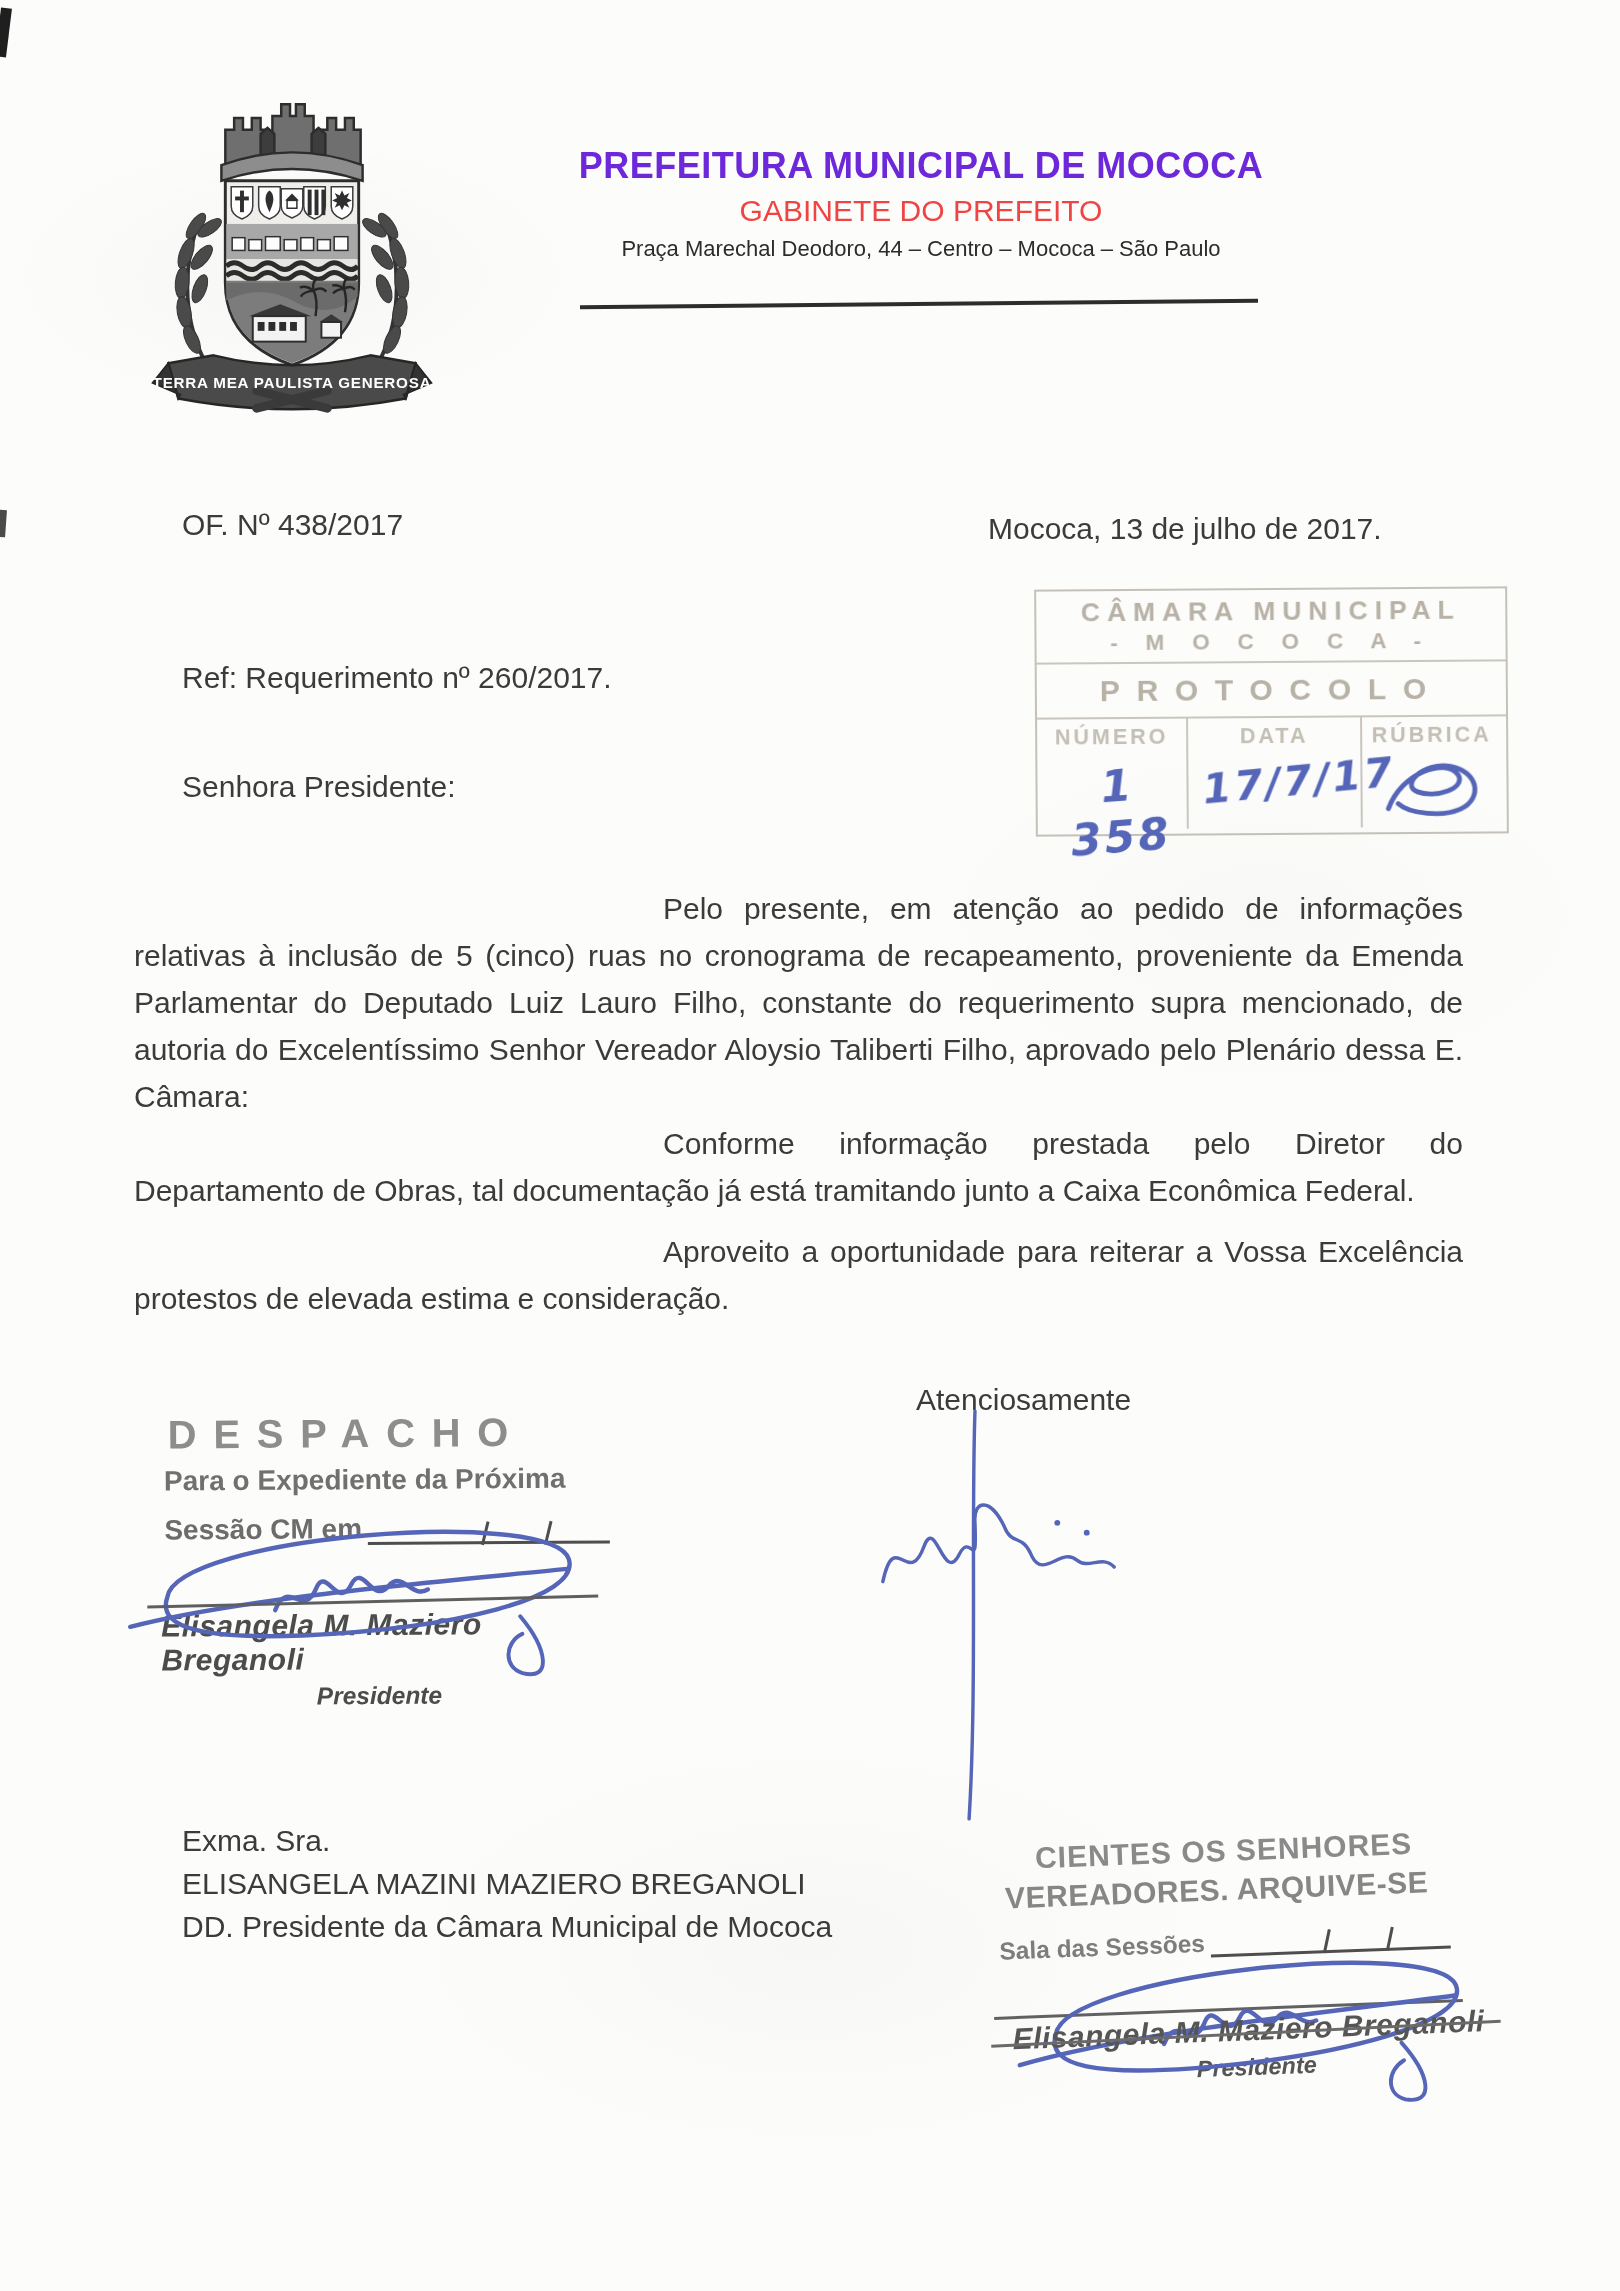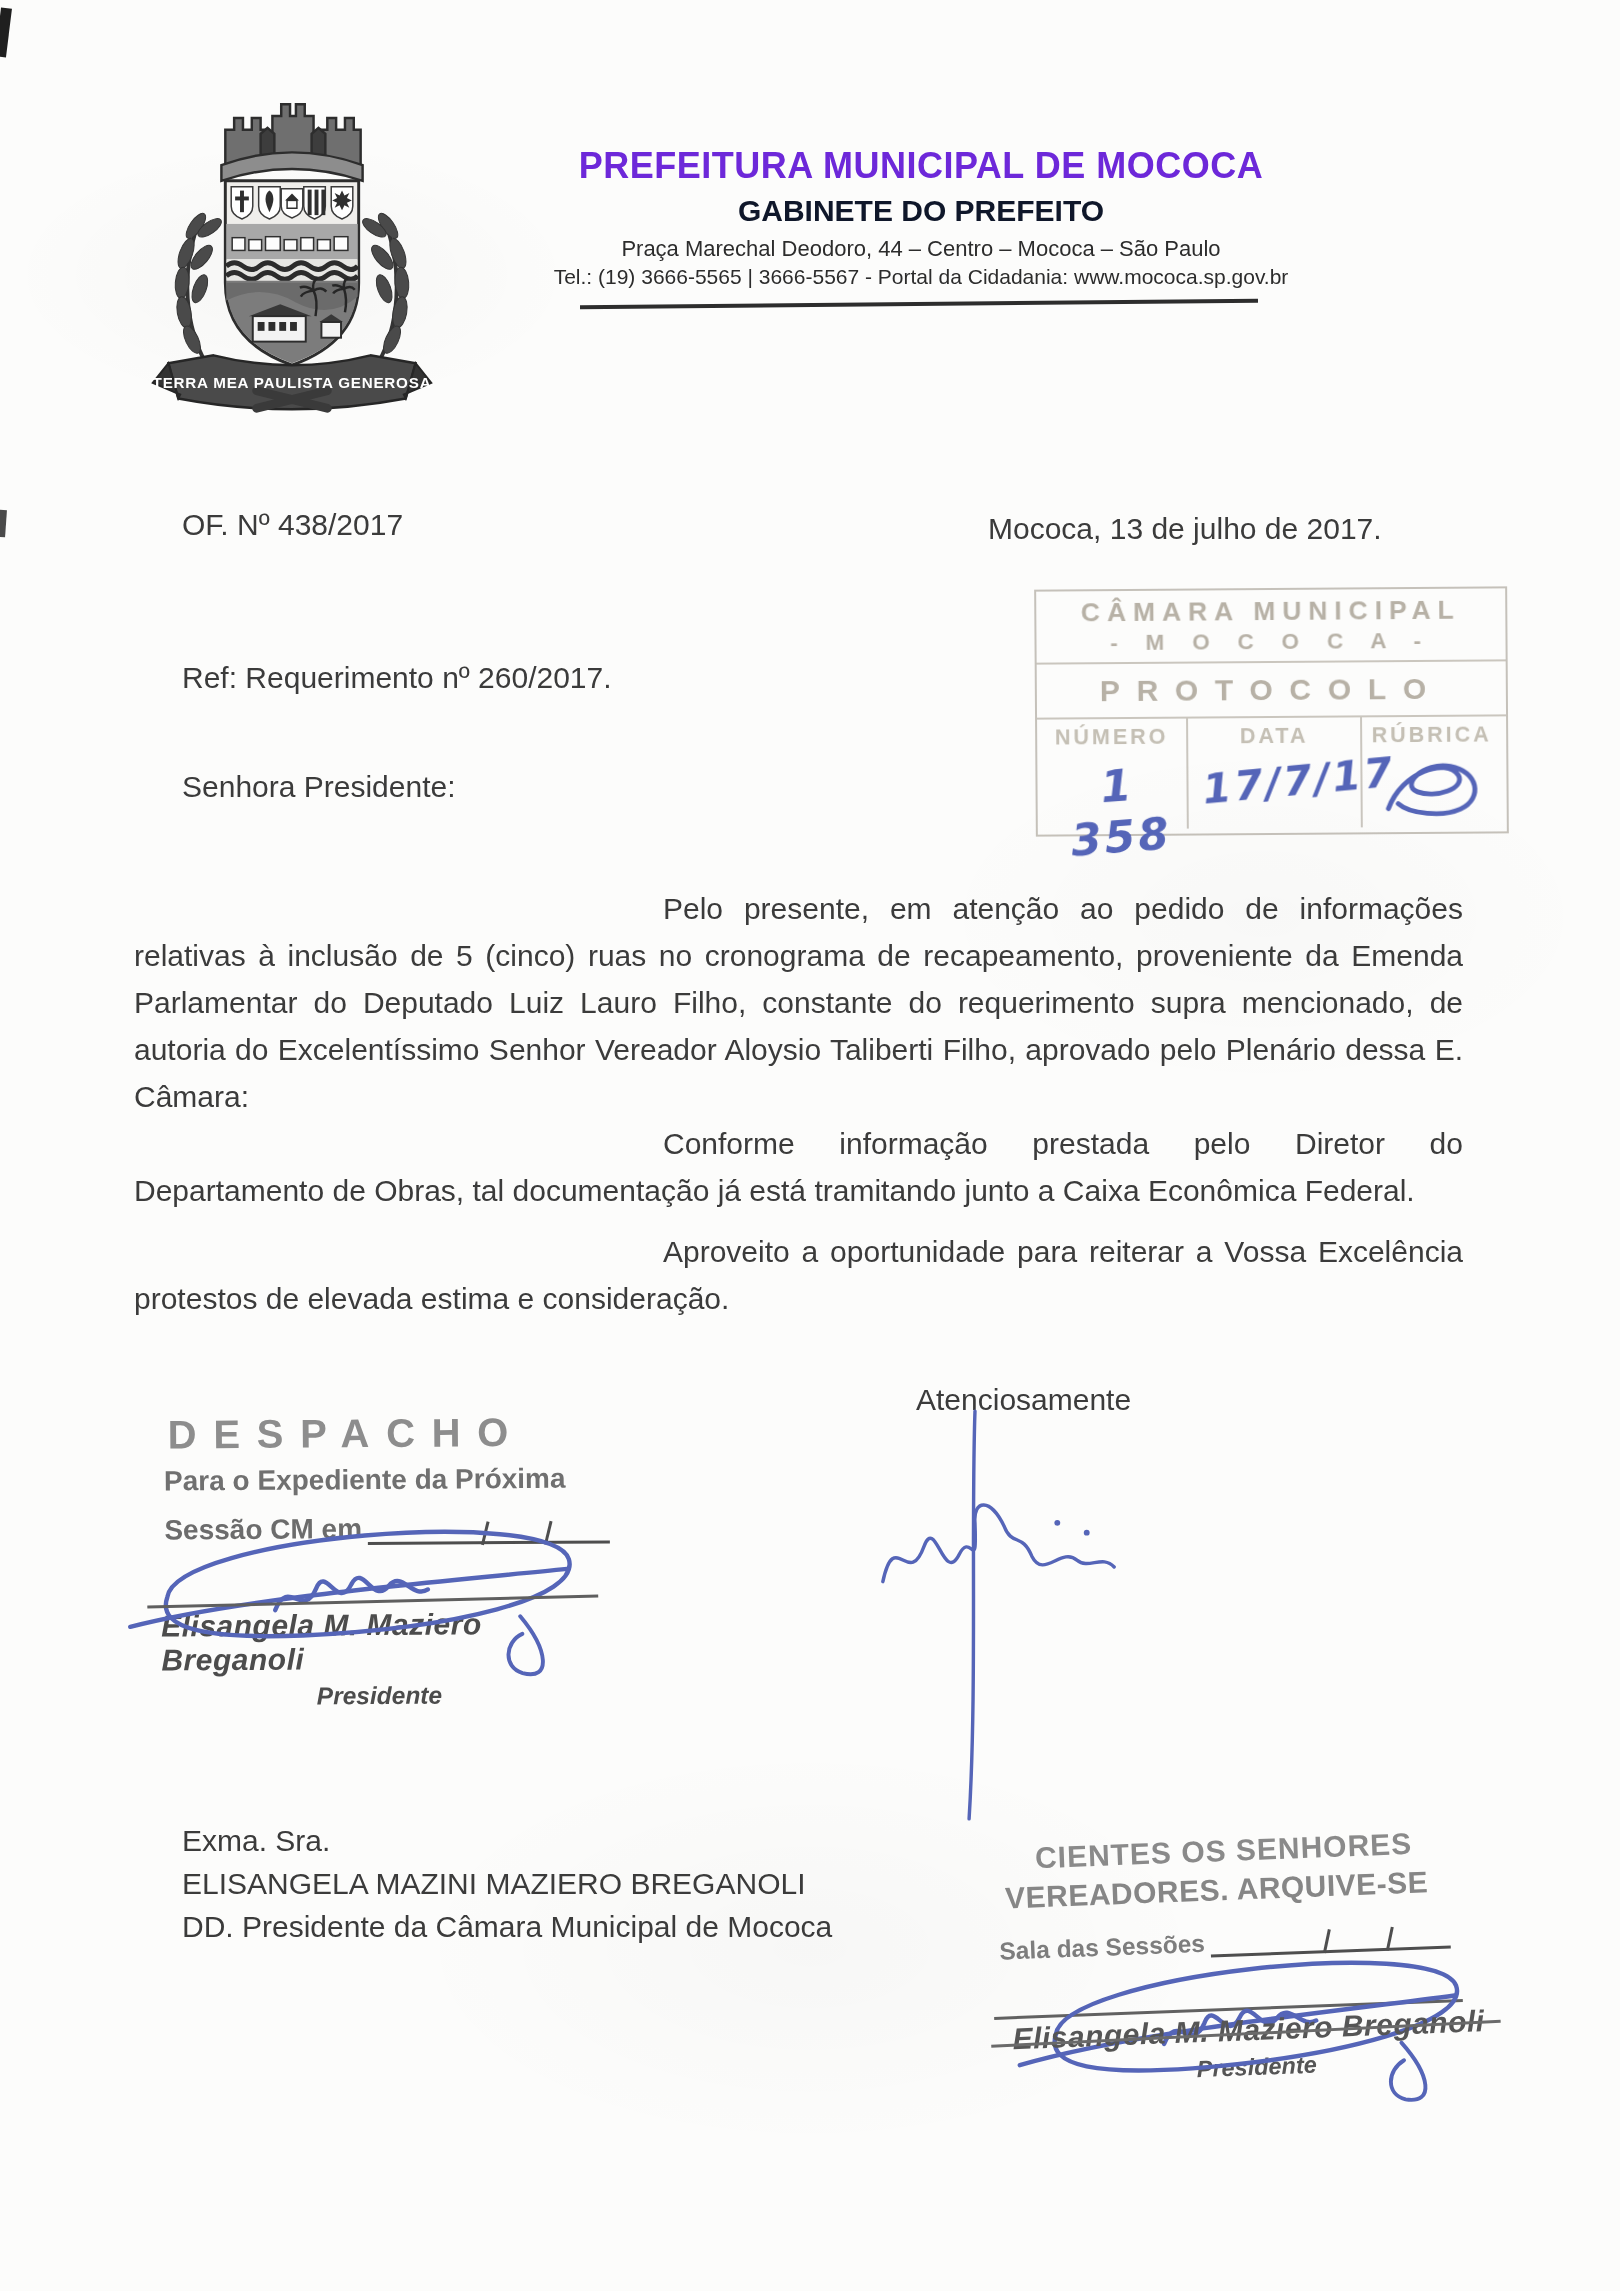--- a/index.html
+++ b/index.html
@@ -21,21 +21,21 @@
   .abs{position:absolute;}
 
   
   .edge-mark-1{left:-2px;top:7.8px;width:10.8px;height:49px;background:#1f1f1f;transform:rotate(7deg);}
   .edge-mark-2{left:-2px;top:510px;width:7.8px;height:27.4px;background:#4a4a4a;transform:rotate(4deg);}
 
   
   .crest{left:139px;top:69px;width:306px;height:355px;}
   .hdr-block{left:529px;top:145px;width:784px;text-align:center;}
   .hdr-title{font-size:36px;font-weight:bold;color:#6d28d9;letter-spacing:0.5px;}
-  .hdr-subtitle{font-size:30px;font-weight:bold;color:#0f172a;margin-top:6.9px;}
+  .hdr-subtitle{font-size:30px;font-weight:normal;color:#ef4444;margin-top:6.9px;}
   .hdr-address{font-size:22px;color:#2c2c2c;margin-top:7.8px;}
   .hdr-contact{font-size:21px;color:#2c2c2c;margin-top:2.9px;}
   .hdr-rule{left:580px;top:302px;width:678px;height:3.9px;background:#2d2d2d;transform:rotate(-0.55deg);}
 
   
   .of-line{left:182px;top:508px;font-size:30px;}
   .date-line{left:988px;top:512px;font-size:30px;}
   .ref-line{left:182px;top:661px;font-size:30px;}
   .salutation{left:182px;top:770px;font-size:30px;}
 
@@ -197,21 +197,20 @@
     <path d="M30,300 L14,320 L42,332 L40,336 Z" fill="#333333" stroke="#262626" stroke-width="2"></path>
     <path d="M282,300 L298,320 L270,332 L272,336 Z" fill="#333333" stroke="#262626" stroke-width="2"></path>
     <path d="M120,346 L192,328 M192,346 L120,328" stroke="#3a3a3a" stroke-width="9" stroke-linecap="round"></path>
     <text x="156" y="325" text-anchor="middle" font-size="15.5" font-weight="bold" fill="#ffffff" letter-spacing="0.8">TERRA MEA PAULISTA GENEROSA</text>
   </svg>
 
   <div class="abs hdr-block">
     <div class="hdr-title">PREFEITURA MUNICIPAL DE MOCOCA</div>
     <div class="hdr-subtitle">GABINETE DO PREFEITO</div>
     <div class="hdr-address">Praça Marechal Deodoro, 44 – Centro – Mococa – São Paulo</div>
-    <div class="hdr-contact">Tel.: (19) 3666-5565 | 3666-5567 - Portal da Cidadania: www.mococa.sp.gov.br</div>
   </div>
   <div class="abs hdr-rule"></div>
 
   <div class="abs of-line">OF. Nº 438/2017</div>
   <div class="abs date-line">Mococa, 13 de julho de 2017.</div>
   <div class="abs ref-line">Ref: Requerimento nº 260/2017.</div>
   <div class="abs salutation">Senhora Presidente:</div>
 
   <div class="abs protocol">
     <div class="proto-row1">

